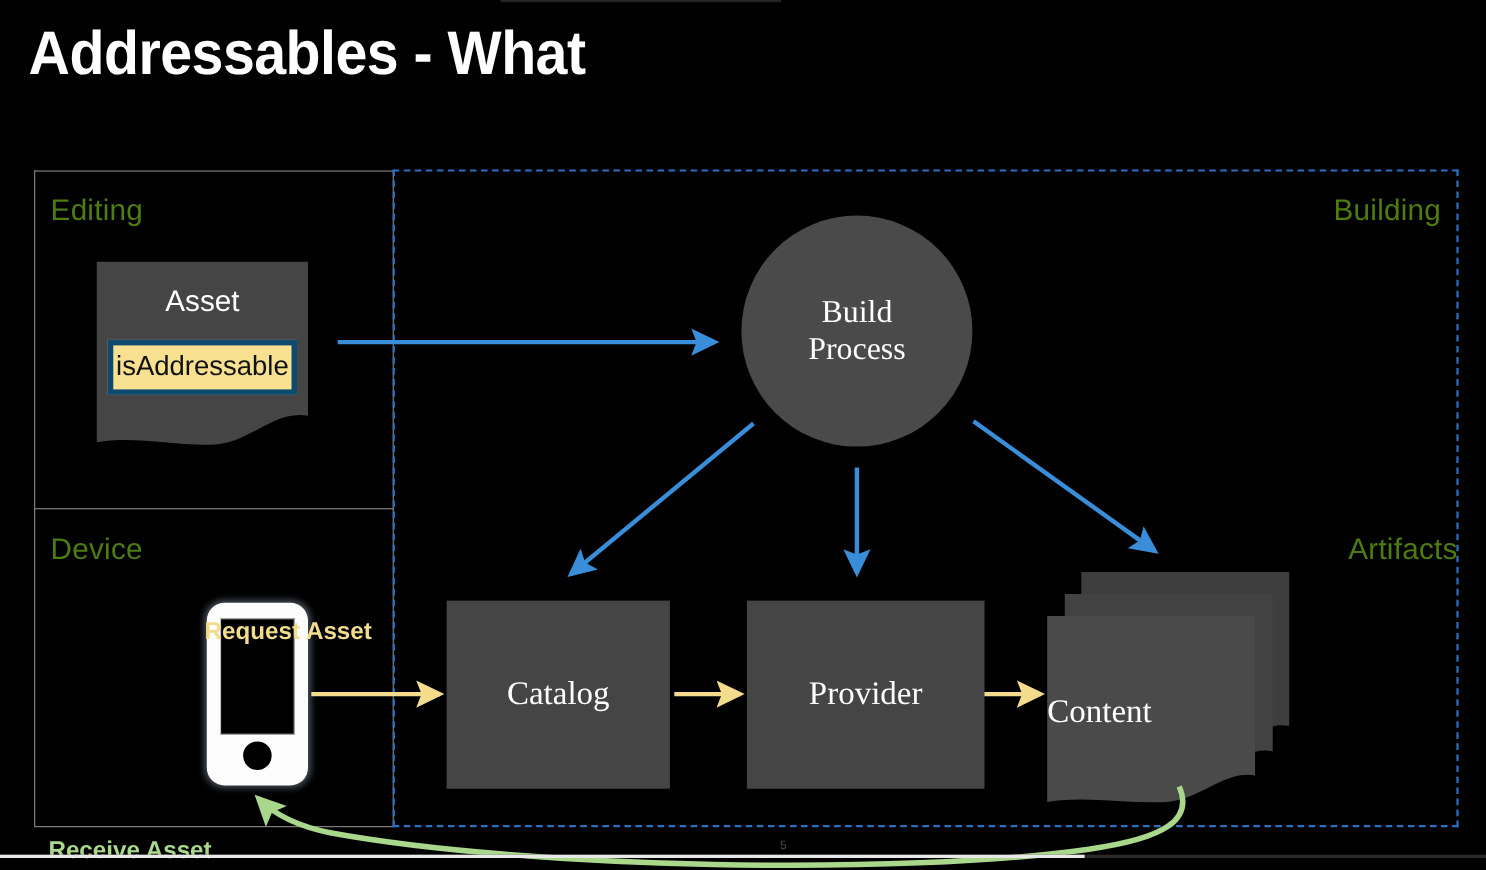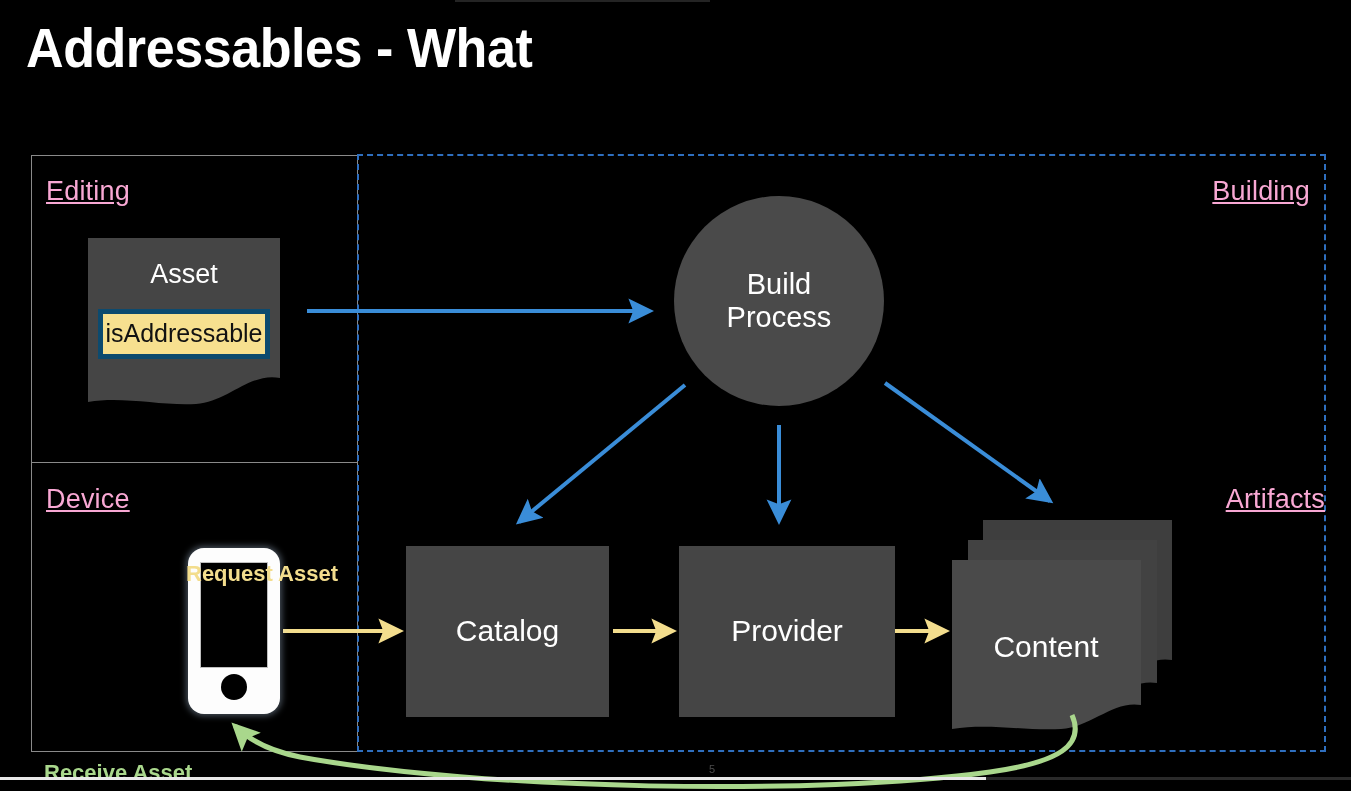--- a/index.html
+++ b/index.html
@@ -38,24 +38,23 @@
     letter-spacing: -0.5px;
     transform: scaleX(0.93);
     transform-origin: left top;
     white-space: nowrap;
     line-height: 1.1;
   }
 
   
   .region-label {
     font-size: 27px;
-    color: #f9a8d4;
+    color: #4d7c0f;
     white-space: nowrap;
     letter-spacing: 0.2px;
-    text-decoration: underline;
   }
   #label-addressables-system {
     right: 41px;
     top: 114px;
     font-size: 27px;
     color: #3d93e0;
     white-space: nowrap;
   }
   #label-editing  { left: 46px;  top: 176px; }
   #label-device   { left: 46px;  top: 484px; }
@@ -85,20 +84,21 @@
     display: flex;
     align-items: center;
     justify-content: center;
   }
   .node-label {
     color: #ffffff;
     font-size: 30px;
     text-align: center;
     line-height: 1.15;
     white-space: pre-line;
+    font-family: Liberation Serif, serif;
   }
   #node-build-process {
     left: 674px;
     top: 196px;
     width: 210px;
     height: 210px;
     border-radius: 50%;
     background: #4a4a4a;
   }
   #node-build-process .node-label { font-size: 29px; }
@@ -135,21 +135,20 @@
     line-height: 1.25;
     border: 5px solid #0c4a6e;
   }
   #node-content-label {
     left: 952px;
     top: 560px;
     width: 188px;
     height: 175px;
     display: flex;
     align-items: center;
-    justify-content: center;
   }
   #node-content-label .node-label { font-size: 30px; }
 
   
   #device-phone {
     left: 188px;
     top: 548px;
     width: 92px;
     height: 166px;
     background: #fdfdfd;

